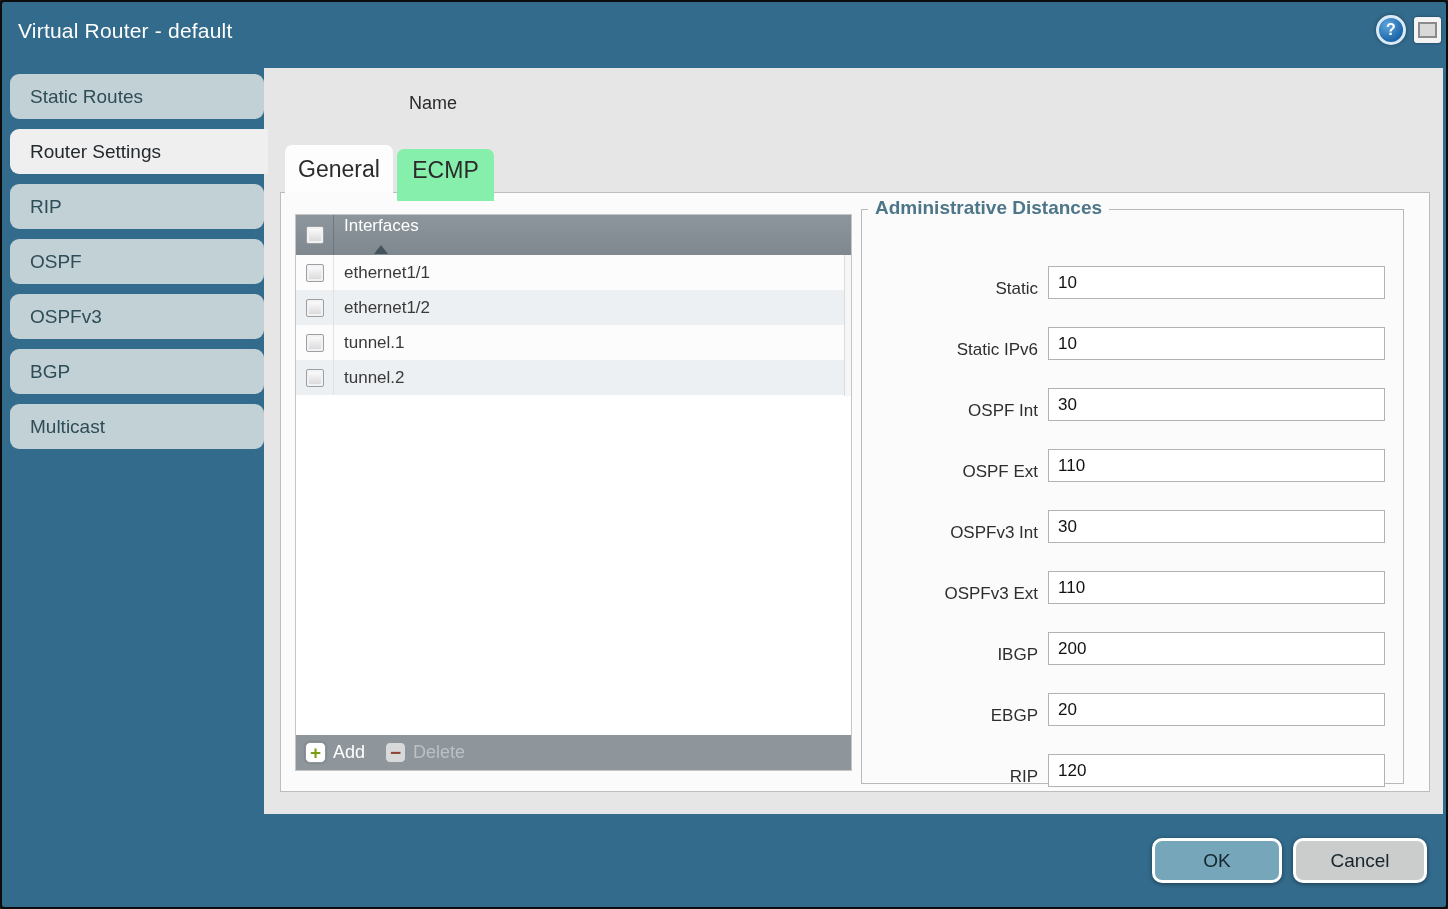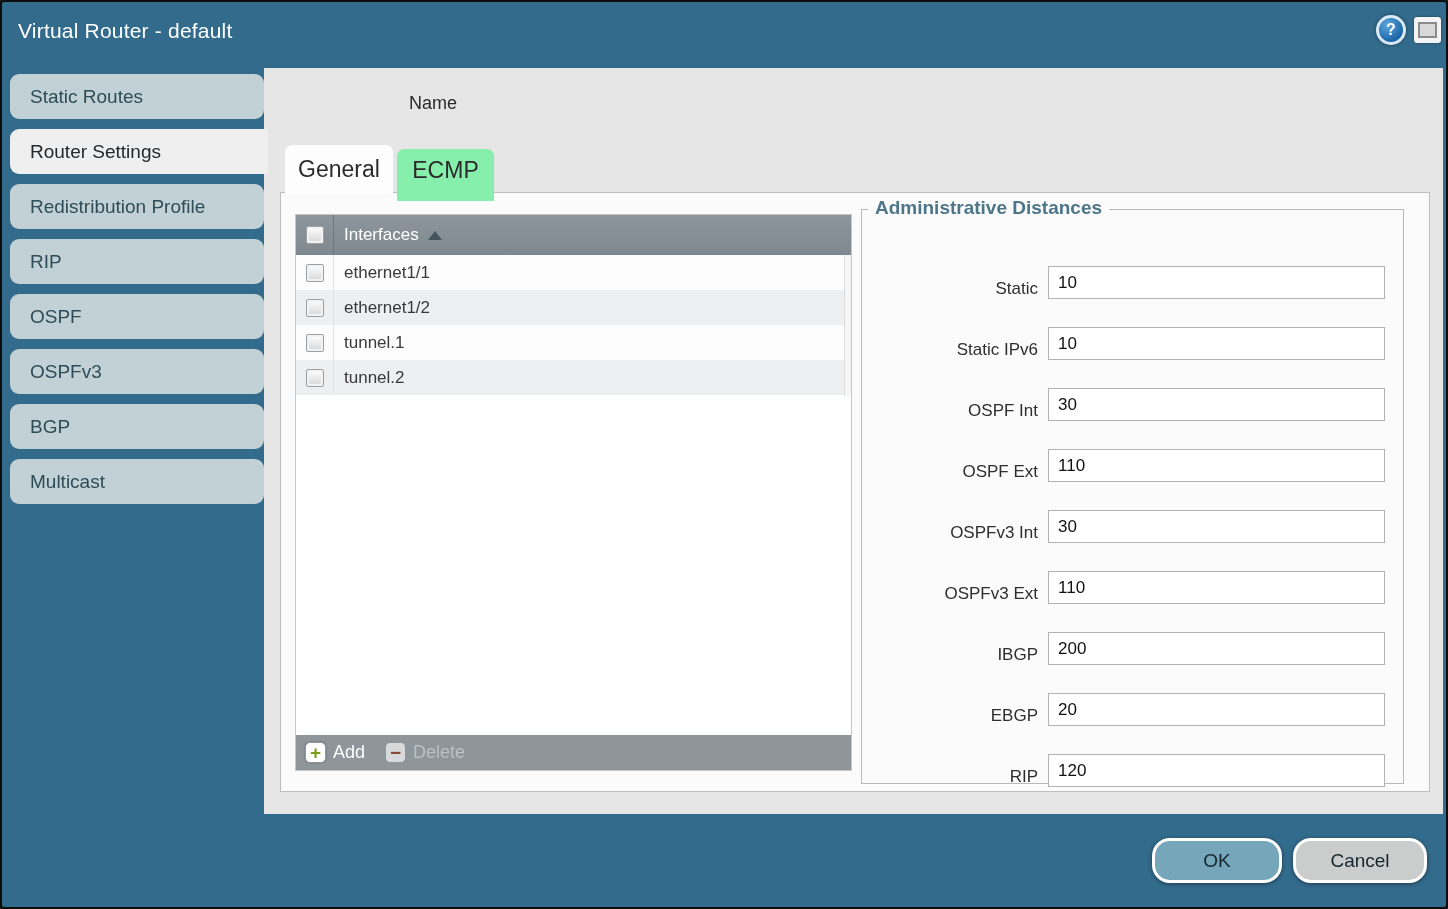--- a/index.html
+++ b/index.html
@@ -120,21 +120,21 @@
     height: 40px; flex: 0 0 40px;
     background: linear-gradient(#8d969c, #7f888e);
     display: flex; align-items: center;
     color: #ffffff; font-size: 17px;
   }
   .th-check {
     width: 38px; height: 100%;
     display: flex; align-items: center; justify-content: center;
     border-right: 1px solid #6e787e;
   }
-  .th-label { padding-left: 10px; display: flex; align-items: center; gap: 9px; }
+  .th-label { padding-left: 10px; display: flex; align-items: center; gap: 9px; flex-direction: column; }
   .sort-asc {
     width: 0; height: 0;
     border-left: 7px solid transparent;
     border-right: 7px solid transparent;
     border-bottom: 9px solid #44545e;
     display: inline-block;
   }
   .checkbox {
     width: 18px; height: 18px;
     background: linear-gradient(#ffffff, #d6d6d6);
@@ -197,21 +197,21 @@
   .field-input {
     width: 337px; height: 33px;
     border: 1px solid #b2b2b2; background: #fff;
     font-family: "Liberation Sans", sans-serif;
     font-size: 17px; color: #111; padding-left: 9px;
   }
 
   
   .action-btn {
     position: absolute; top: 836px; height: 45px;
-    border: 3px solid #ffffff; border-radius: 18px;
+    border: 3px solid #ffffff; border-radius: 10px;
     font-family: "Liberation Sans", sans-serif;
     font-size: 19px; color: #16262e;
     box-shadow: 0 1px 4px rgba(0,0,0,.45);
     cursor: pointer;
   }
   .ok-btn { left: 1150px; width: 130px; background: #75a6ba; }
   .cancel-btn { left: 1291px; width: 134px; background: #cbcccc; }
 </style>
 </head>
 <body>
@@ -222,21 +222,20 @@
   <div class="help-icon">
     <span>?</span>
   </div>
   <div class="win-icon">
     <div class="inner"></div>
   </div>
 
   <div class="sidebar">
     <div class="side-tab">Static Routes</div>
     <div class="side-tab active">Router Settings</div>
-    <div class="side-tab">Redistribution Profile</div>
     <div class="side-tab">RIP</div>
     <div class="side-tab">OSPF</div>
     <div class="side-tab">OSPFv3</div>
     <div class="side-tab">BGP</div>
     <div class="side-tab">Multicast</div>
   </div>
 
   <div class="content">
 
     <div class="name-label">Name</div>

